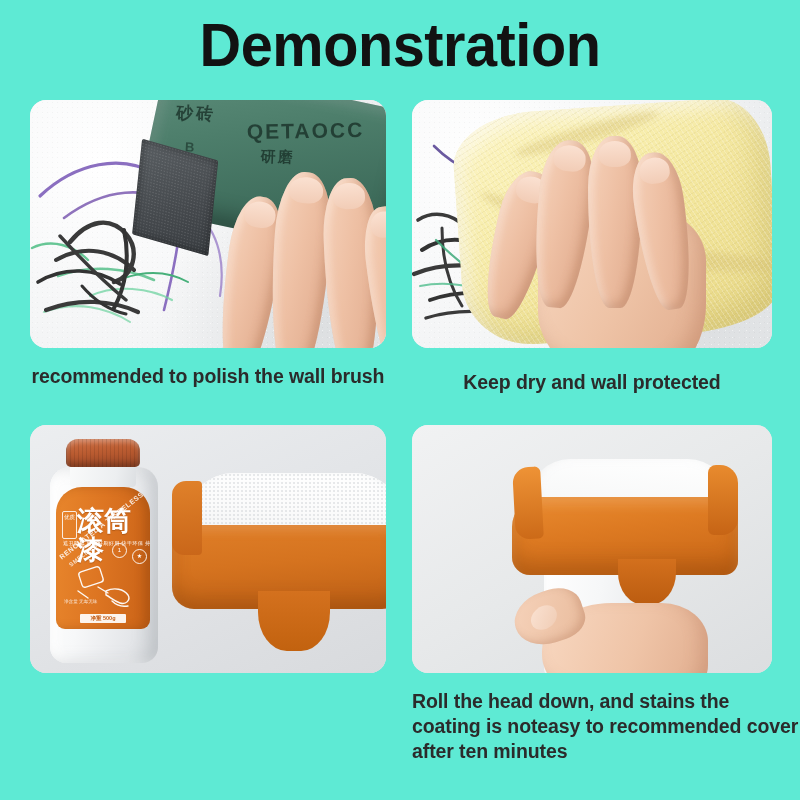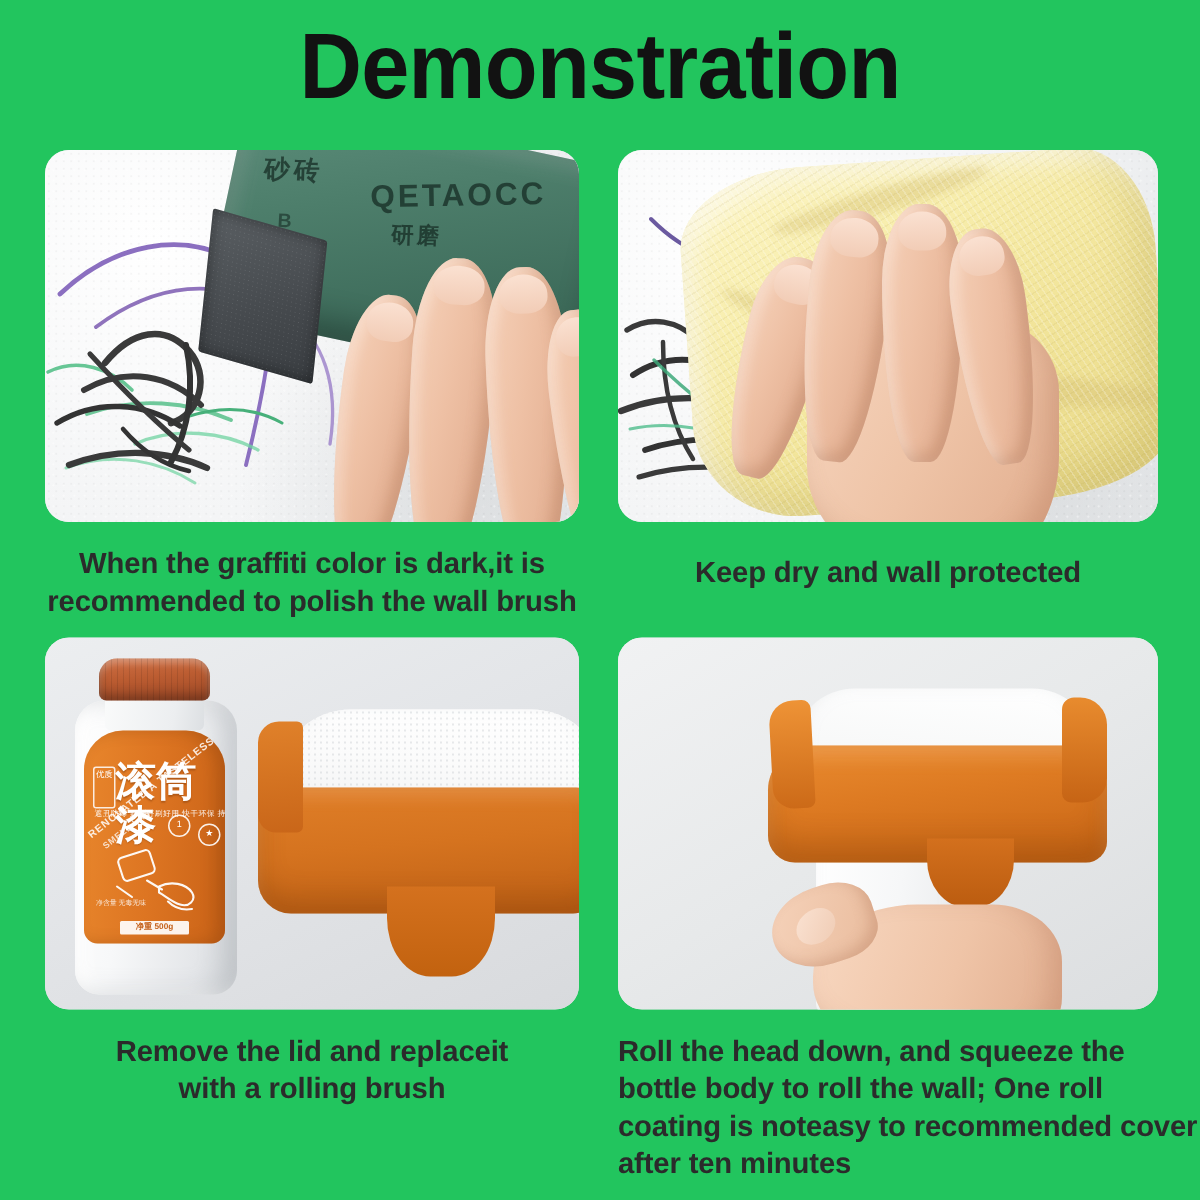--- a/index.html
+++ b/index.html
@@ -10,21 +10,21 @@
     width: 800px;
     height: 800px;
     background: #ffffff;
     font-family: "Liberation Sans", sans-serif;
     overflow: hidden;
   }
   .page {
     position: relative;
     width: 800px;
     height: 800px;
-    background: #22c55e;
+    background: #5eead4;
   }
 
   
   .page-title {
     position: absolute;
     left: 0;
     top: 12px;
     width: 800px;
     text-align: center;
     font-size: 62px;
@@ -474,21 +474,20 @@
           <div class="finger f3">
               <div class="nail"></div>
             </div>
           <div class="finger f4">
               <div class="nail"></div>
             </div>
         </div>
       </div>
 
       <div class="caption">
-        <span class="ln">When the graffiti color is dark,it is</span>
         <span class="ln">recommended to polish the wall brush</span>
       </div>
     </div>
 
     <div class="cell cell-2">
       <div class="photo">
         <div class="wall-light"></div>
 
         <svg class="svg-layer" viewBox="0 0 360 248" preserveAspectRatio="none">
           <g fill="none" stroke-linecap="round" stroke-linejoin="round">
@@ -571,24 +570,20 @@
         </div>
 
         <div class="roller">
           <div class="roller-sleeve"></div>
           <div class="roller-frame"></div>
           <div class="roller-armL"></div>
           <div class="roller-stem"></div>
         </div>
       </div>
 
-      <div class="caption">
-        <span class="ln">Remove the lid and replaceit</span>
-        <span class="ln">with a rolling brush</span>
-      </div>
     </div>
 
     <div class="cell cell-4">
       <div class="photo">
         <div class="wall4"></div>
 
         <div class="bottle4"></div>
 
         <div class="roller4">
           <div class="r4-sleeve"></div>
@@ -600,21 +595,20 @@
 
         <div class="hand4">
           <div class="h4palm"></div>
           <div class="thumb4">
             <div class="thumbnail4"></div>
           </div>
         </div>
       </div>
 
       <div class="caption left cap-4">
-        <span class="ln">Roll the head down, and squeeze the</span>
-        <span class="ln">bottle body to roll the wall; One roll</span>
+        <span class="ln">Roll the head down, and stains the</span>
         <span class="ln">coating is noteasy to recommended cover</span>
         <span class="ln">after ten minutes</span>
       </div>
     </div>
 
   </div>
 </div>
 
 </body></html>

